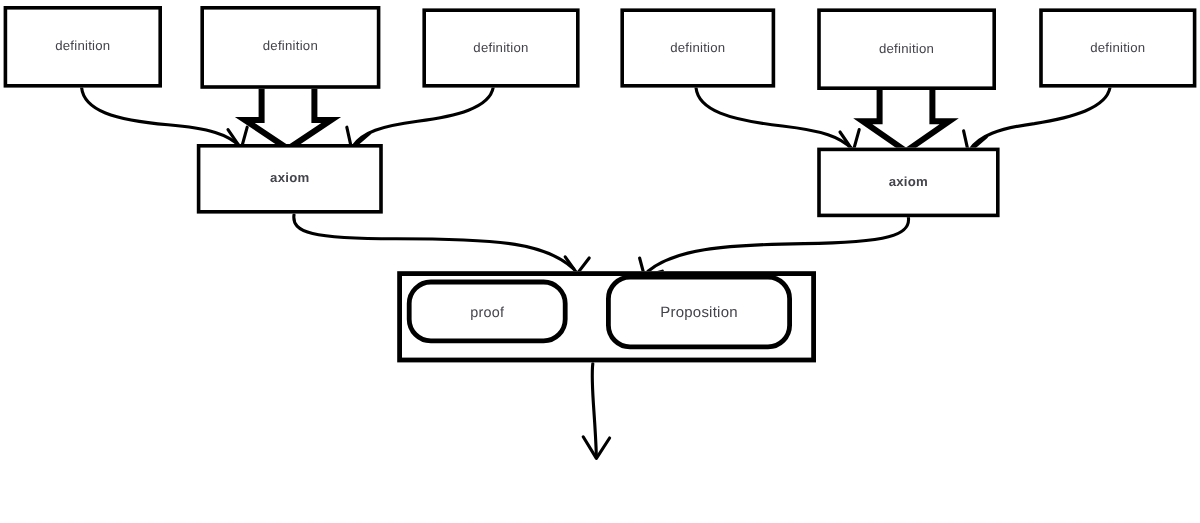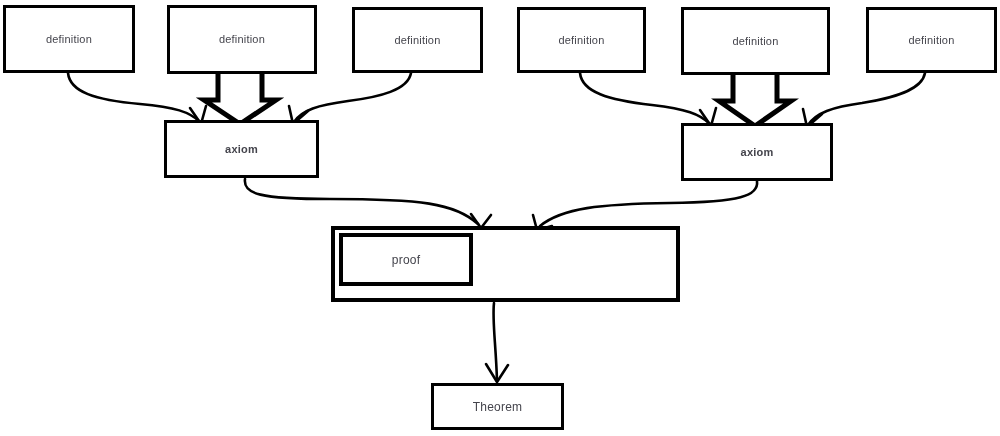--- a/index.html
+++ b/index.html
@@ -49,21 +49,21 @@
   .node.proposition .node-label { font-size: 12.5px; }
   .node.theorem .node-label { font-size: 12px; }
 
   .group-box {
     position: absolute;
     box-sizing: border-box;
     background: #ffffff;
     border: 4px solid #000000;
     z-index: 1;
   }
-  .node.proof, .node.proposition { border-width: 4px; z-index: 3; }
+  .node.proof, .node.proposition { border-width: 4px; z-index: 3; border-radius: 20px; }
 </style>
 </head>
 <body>
 
 <div id="canvas">
 
   <svg id="edges" viewBox="0 0 1000 436">
 
     <g>
       <path d="M68,73 C70,92 95,100 140,104 C175,107 190,112 200,122" fill="none" stroke="#000000" stroke-width="2.6" stroke-linecap="round"></path>
@@ -134,18 +134,18 @@
   </div>
   <div class="node axiom" style="left:681px; top:123px; width:152px; height:58px;">
     <span class="node-label">axiom</span>
   </div>
 
   <div class="group-box" style="left:331px; top:226px; width:349px; height:76px;"></div>
 
   <div class="node proof" style="left:339px; top:233px; width:134px; height:53px;">
     <span class="node-label">proof</span>
   </div>
+  <div class="node proposition" style="left:505px; top:229px; width:155px; height:62px;">
+    <span class="node-label">Proposition</span>
+  </div>
 
-  <div class="node theorem" style="left:431px; top:383px; width:133px; height:47px;">
-    <span class="node-label">Theorem</span>
-  </div>
 
 </div>
 
 </body></html>

